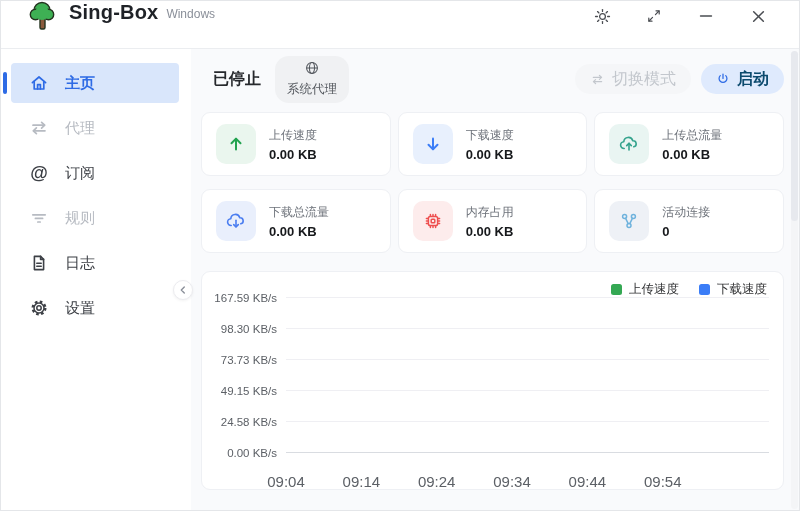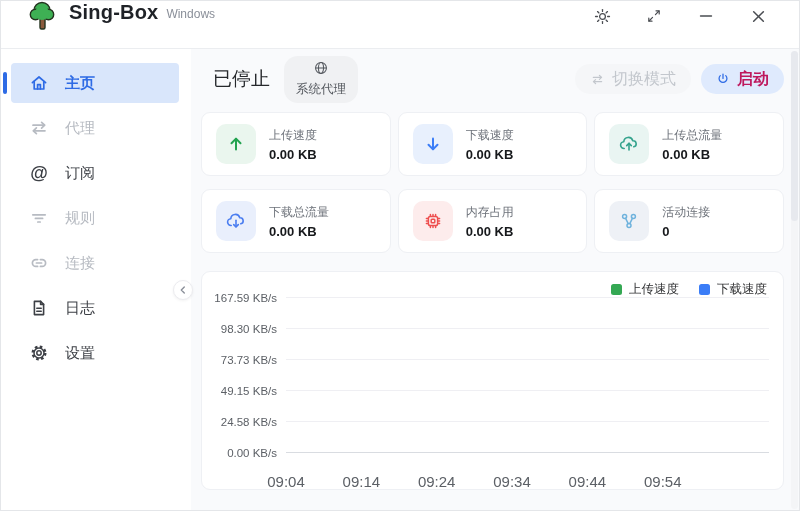--- a/index.html
+++ b/index.html
@@ -46,34 +46,34 @@
     position:absolute; left:172px; top:231px; width:20px; height:20px; z-index:5;
     border-radius:50%; background:#fff; border:1px solid #ececf0;
     box-shadow:0 1px 3px rgba(0,0,0,.06);
     display:flex; align-items:center; justify-content:center; cursor:pointer; padding:0;
   }
   
   .main {
     flex:1; background:#f9fafc; padding:13px 15px 0 10px; overflow:hidden; position:relative;
   }
   .status-row { display:flex; align-items:center; height:34px; margin-bottom:16px; padding-left:12px; }
-  .status-text { font-size:19px; font-weight:400; color:#26282c; }
+  .status-text { font-size:16px; font-weight:700; color:#26282c; }
   .proxy-badge {
     display:flex; align-items:center; gap:6px; margin-left:14px;
     background:#f0f1f3; border-radius:14px; padding:5px 12px;
     font-size:12.5px; color:#54585e;flex-direction:column;
   }
   .status-spacer { flex:1; }
   .btn {
     display:flex; align-items:center; gap:7px; height:30px; padding:0 15px;
     border:none; border-radius:15px; font-size:16px; cursor:pointer;
     font-family:"Liberation Sans", sans-serif;
   }
   .btn-disabled { background:#f5f6f8; color:#c3c7cd; cursor:default; }
-  .btn-primary { background:#dfeafd; color:#be185d; font-weight:600; margin-left:10px; }
+  .btn-primary { background:#dfeafd; color:#0c4a6e; font-weight:600; margin-left:10px; }
   
   .cards {
     display:grid; grid-template-columns:repeat(3,1fr); gap:13px 7px; margin-bottom:18px;
   }
   .card {
     background:#fff; border:1px solid #eef0f4; border-radius:9px;
     height:64px; display:flex; align-items:center; gap:13px; padding:0 14px;
   }
   .icon-box {
     width:40px; height:40px; border-radius:10px; flex:0 0 auto;
@@ -205,30 +205,20 @@
       <div class="side-item disabled">
         <span class="icon">
           <svg width="20" height="20" viewBox="0 0 20 20" fill="none" stroke="#b7bbc2" stroke-width="1.7" stroke-linecap="round">
             <path d="M3.8 6.8 H16.2"></path>
               <path d="M6.4 10.4 H13.6"></path>
               <path d="M8.8 14 H11.2"></path>
           </svg>
         </span>
         <span>规则</span>
       </div>
-      <div class="side-item disabled">
-        <span class="icon">
-          <svg width="20" height="20" viewBox="0 0 20 20" fill="none" stroke="#b7bbc2" stroke-width="1.7" stroke-linecap="round">
-            <path d="M8.6 6.6 H6.8 a3.4 3.4 0 0 0 0 6.8 H8.6"></path>
-            <path d="M11.4 6.6 H13.2 a3.4 3.4 0 0 1 0 6.8 H11.4"></path>
-            <path d="M7.4 10 H12.6"></path>
-          </svg>
-        </span>
-        <span>连接</span>
-      </div>
       <div class="side-item">
         <span class="icon">
           <svg width="20" height="20" viewBox="0 0 20 20" fill="none" stroke="#3d4046" stroke-width="1.6" stroke-linecap="round" stroke-linejoin="round">
             <path d="M5.4 3.4 H11.6 L14.6 6.4 V16.6 H5.4 Z"></path>
             <path d="M11.6 3.4 V6.4 H14.6"></path>
             <path d="M7.8 10.2 H12.2"></path>
               <path d="M7.8 13.2 H12.2"></path>
           </svg>
         </span>
         <span>日志</span>

